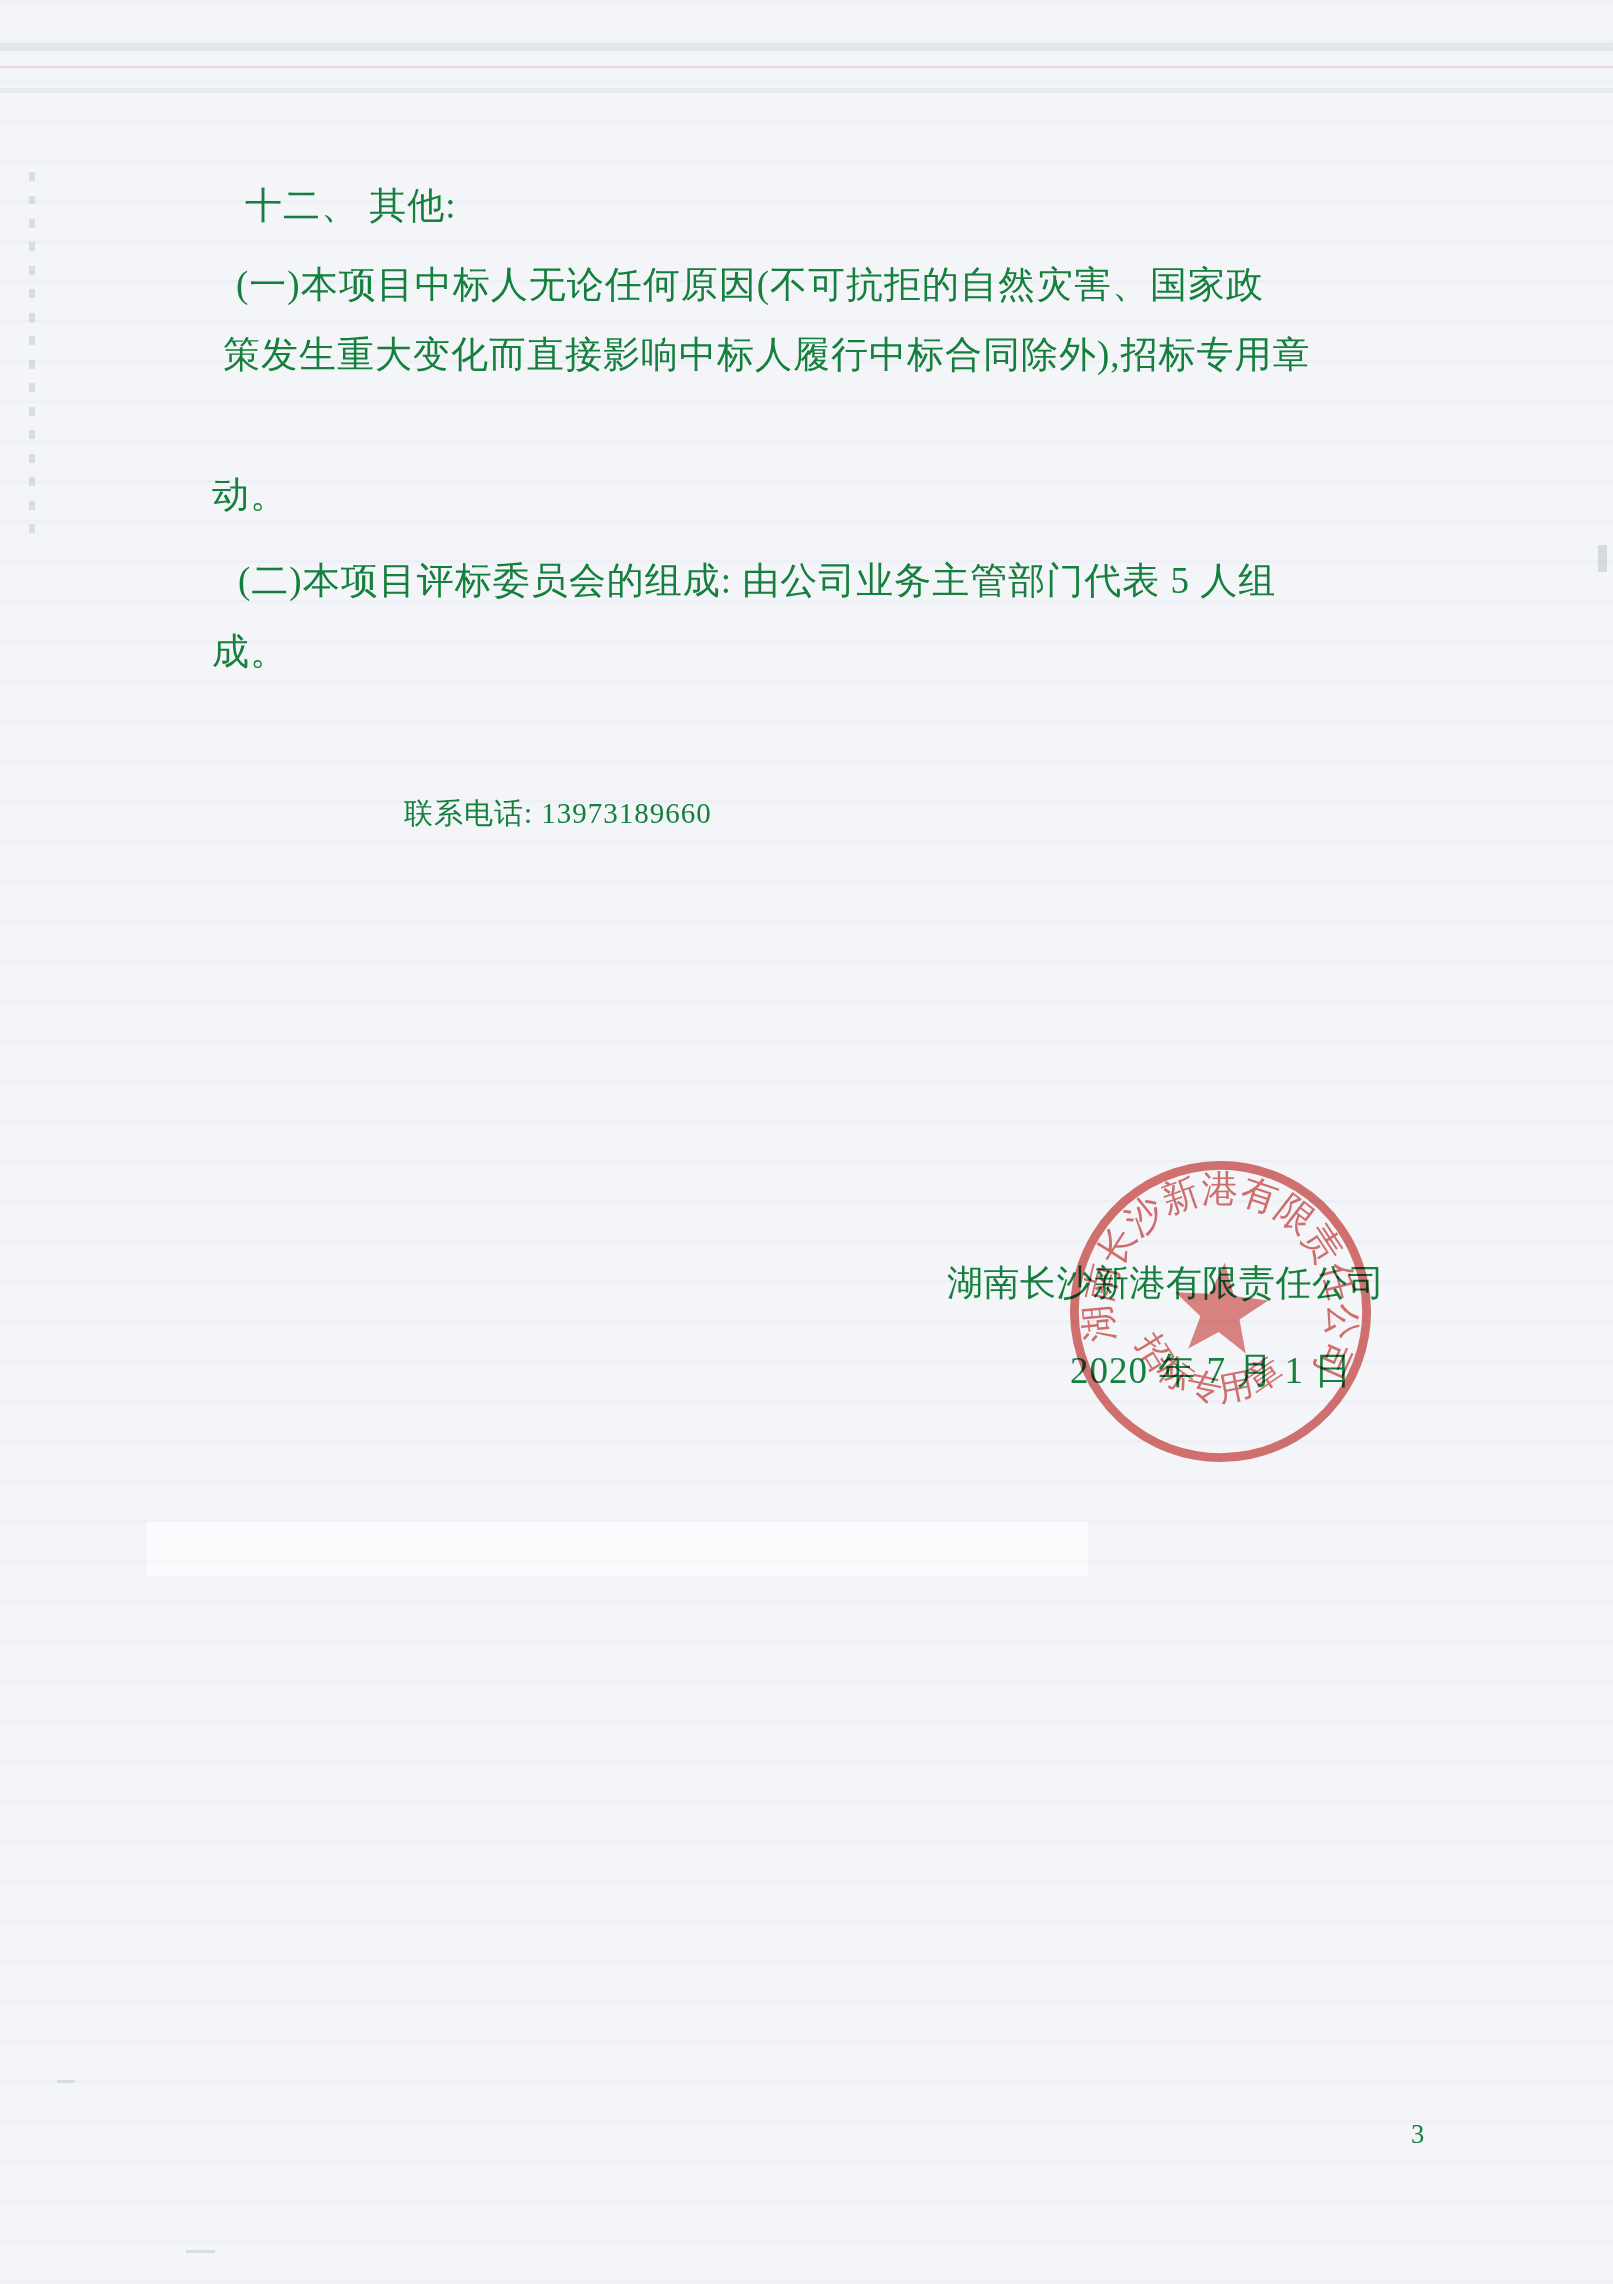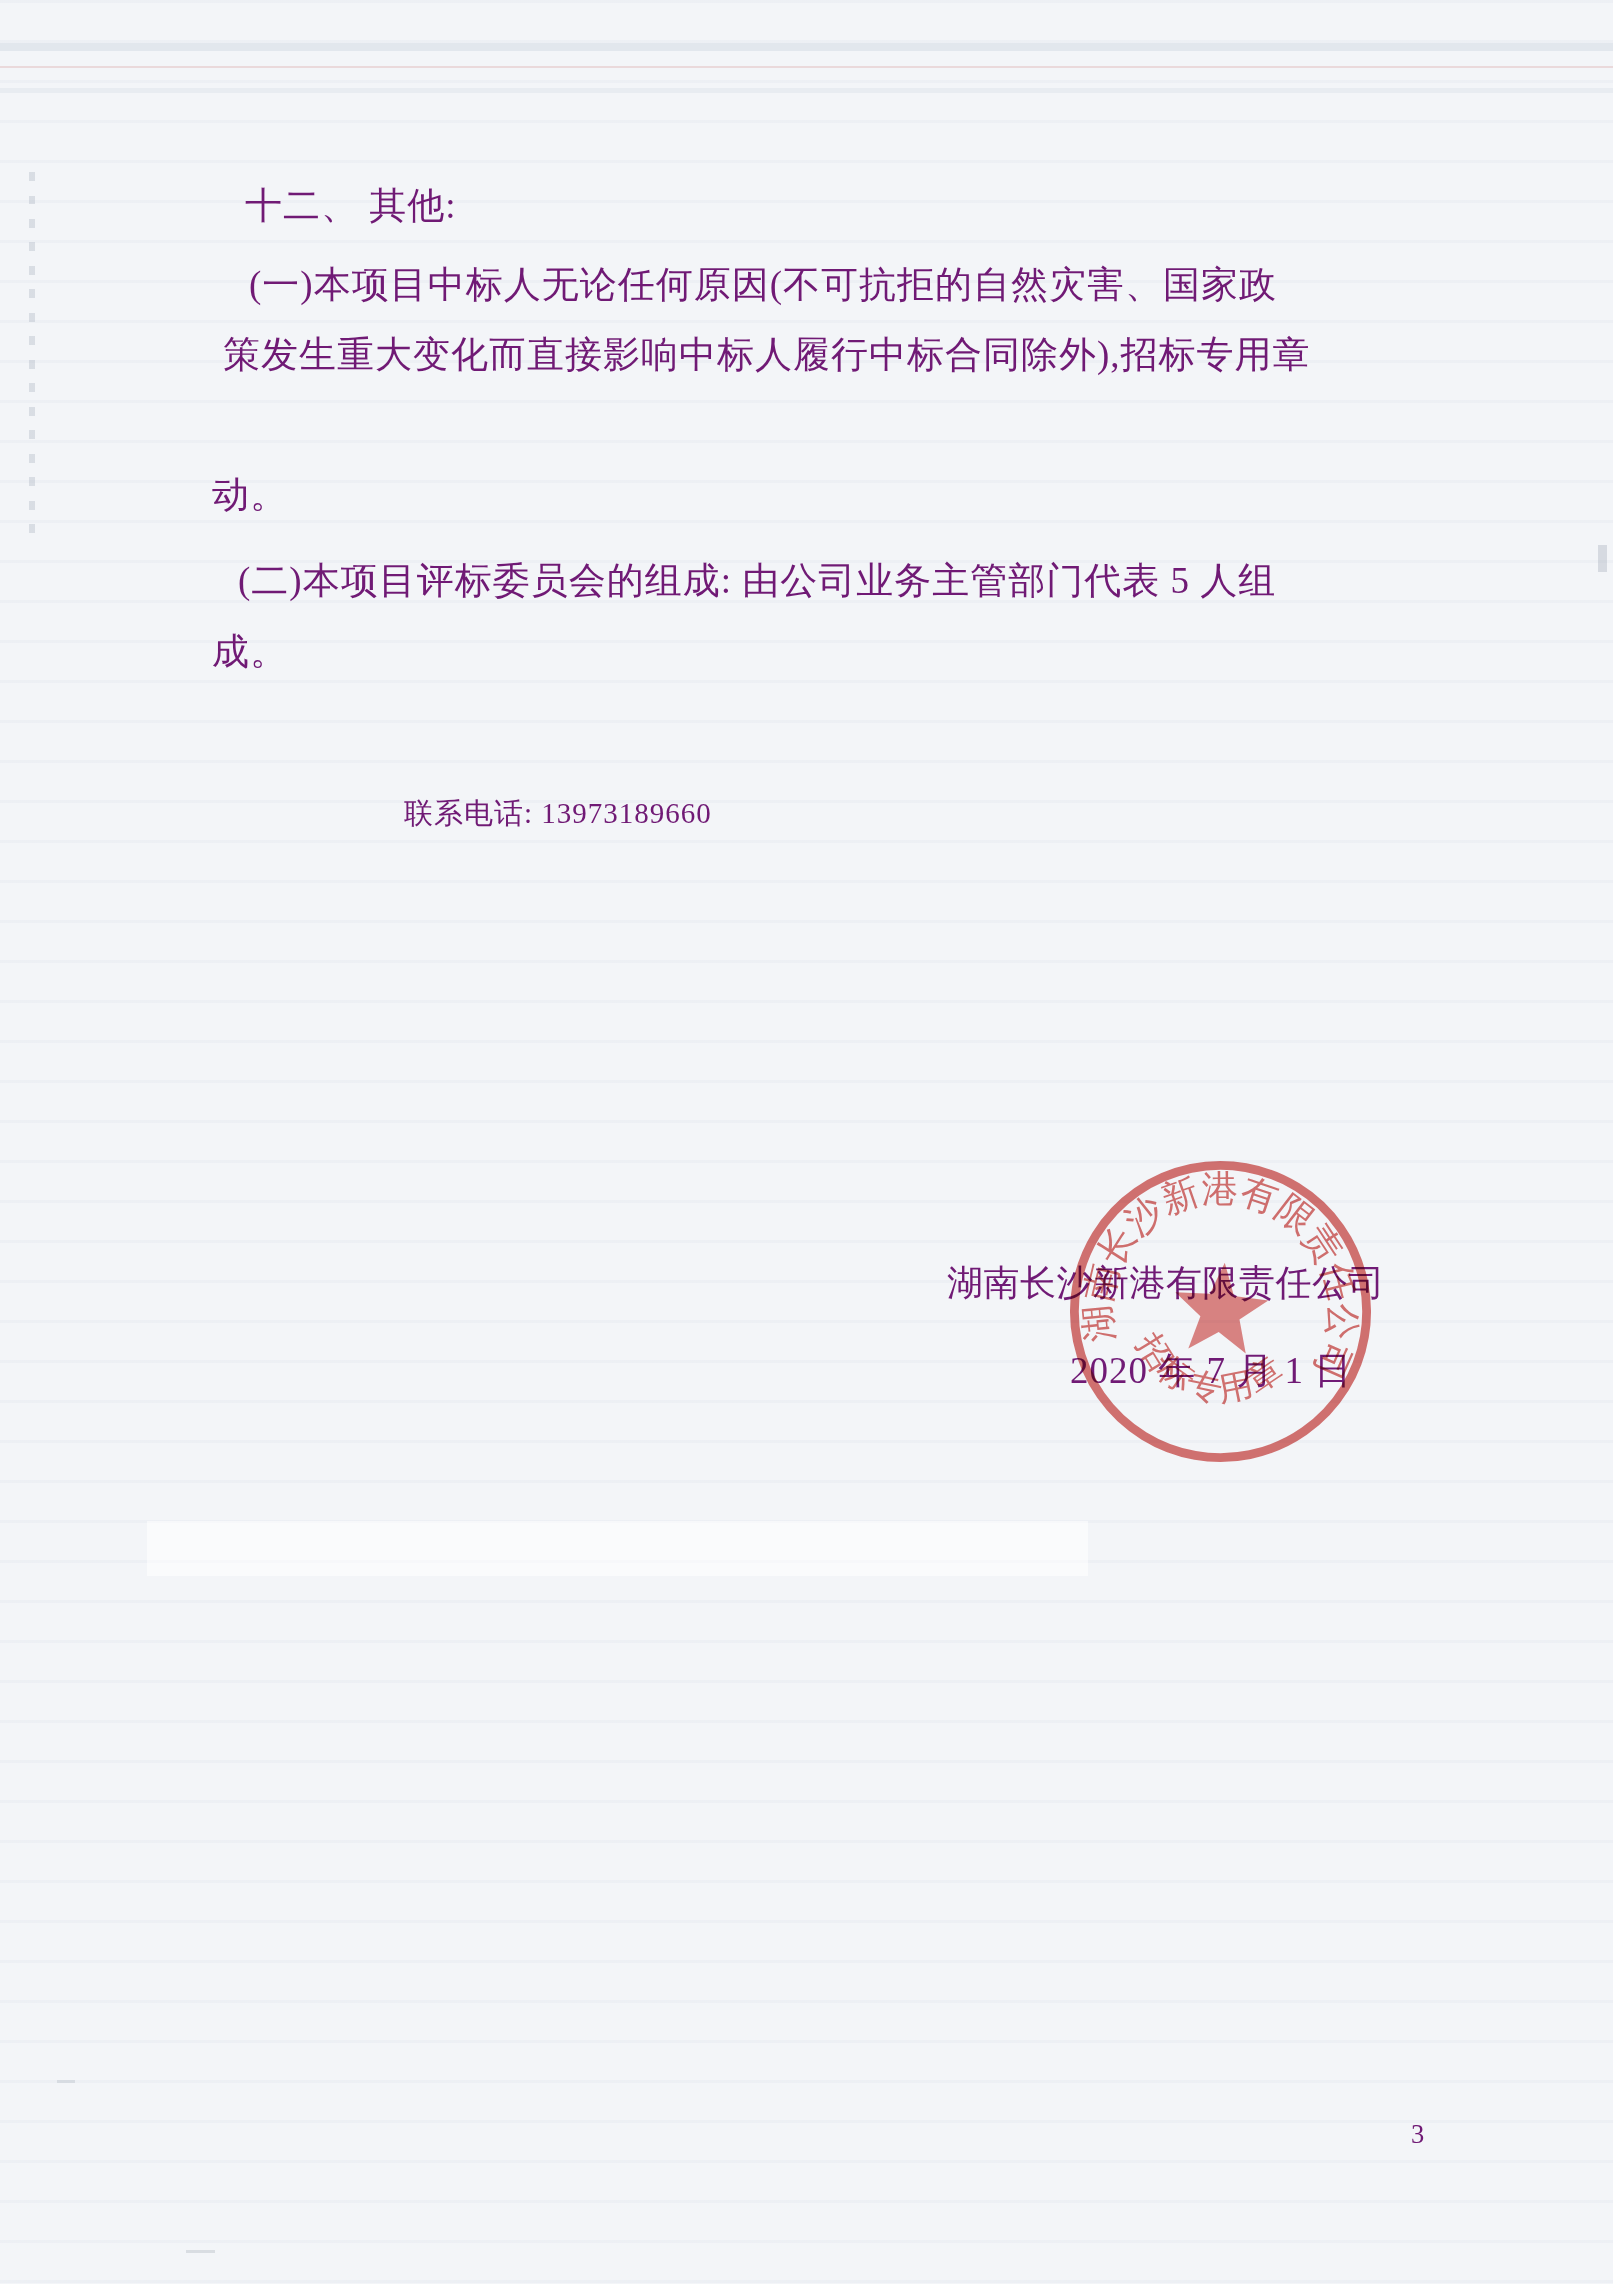--- a/index.html
+++ b/index.html
@@ -7,21 +7,21 @@
     padding: 0;
     background: #e9ecf0;
   }
   .page {
     position: relative;
     width: 1613px;
     height: 2285px;
     background: #f3f5f8;
     overflow: hidden;
     font-family: "Liberation Serif", "DejaVu Serif", serif;
-    color: #701a75;
+    color: #15803d;
   }
   
   .scan-bands {
     position: absolute;
     inset: 0;
     background: repeating-linear-gradient(
       180deg,
       rgba(213, 219, 229, 0.20) 0px, rgba(213, 219, 229, 0.20) 2.9px,
       rgba(255, 255, 255, 0.0) 2.9px, rgba(255, 255, 255, 0.0) 40px
     );
@@ -45,21 +45,21 @@
   .a-speck2 { left: 57px;  top: 2080px; width: 17.6px; height: 2.9px; background: rgba(150, 158, 170, 0.25); }
 
   .line {
     position: absolute;
     font-size: 37px;
     letter-spacing: 1px;
     white-space: pre;
     line-height: 1.2;
   }
   .l-heading   { left: 245px; top: 184px; }
-  .l-b0        { left: 249px; top: 263px; }
+  .l-b0        { left: 236px; top: 263px; }
   .l-b1        { left: 223px; top: 333px; }
   .l-b2        { left: 214px; top: 404px; }
   .l-b3        { left: 212px; top: 473px; }
   .l-b4        { left: 238px; top: 559px; }
   .l-b5        { left: 212px; top: 630px; }
   .l-b6        { left: 284px; top: 716px; }
   .l-b7        { left: 404px; top: 796px; font-size: 29px; }
 
   .l-company   { left: 947px;  top: 1262px; font-size: 36px; letter-spacing: 0.5px; }
   .l-date      { left: 1070px; top: 1349px; font-size: 37px; }

